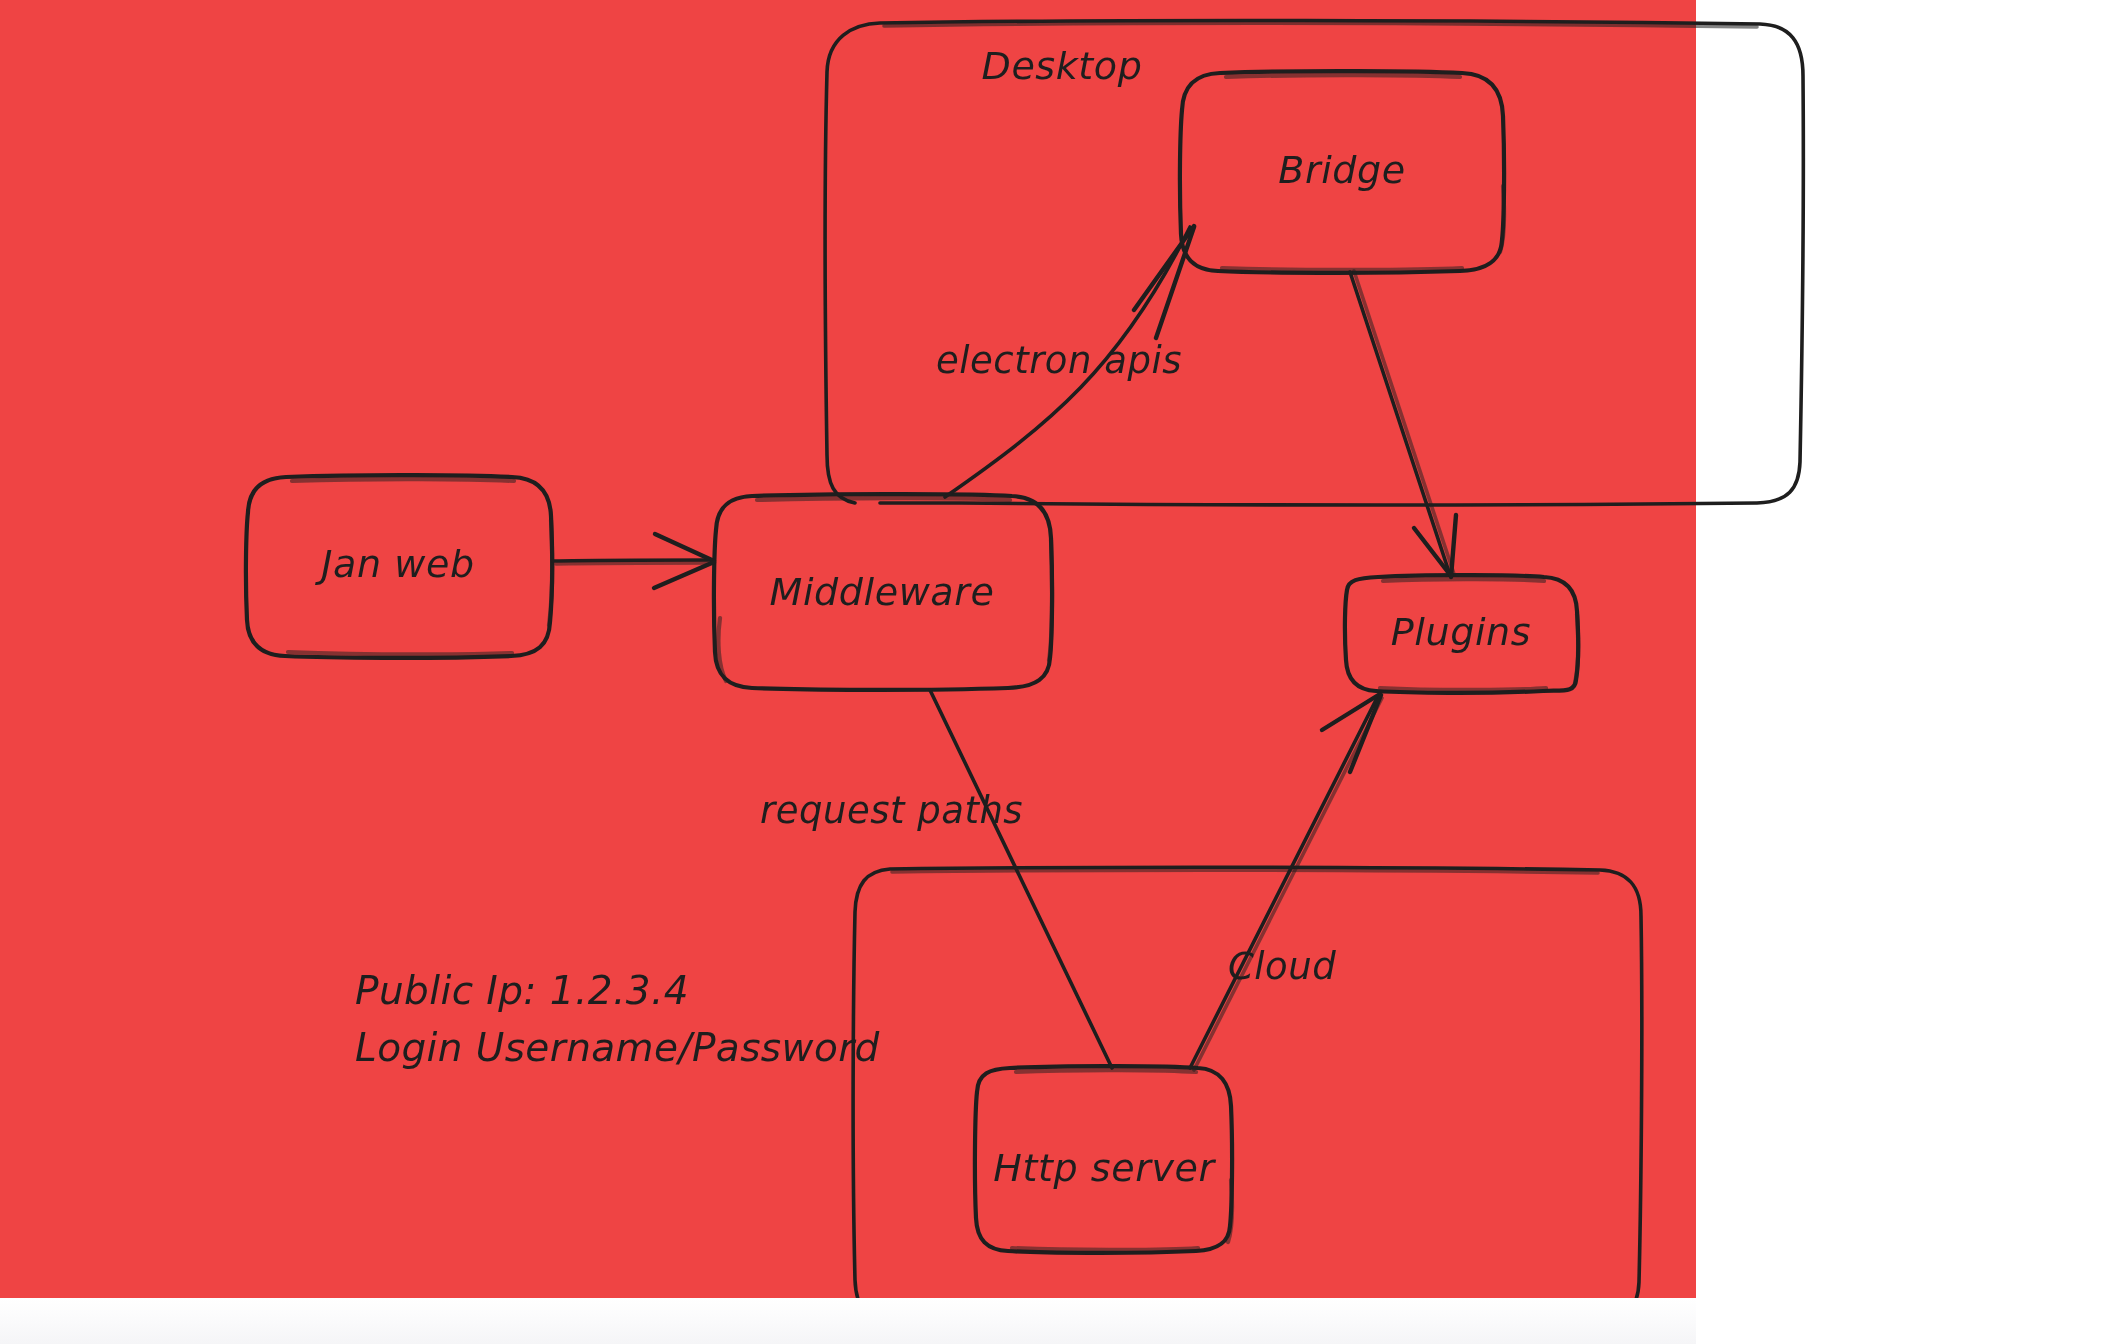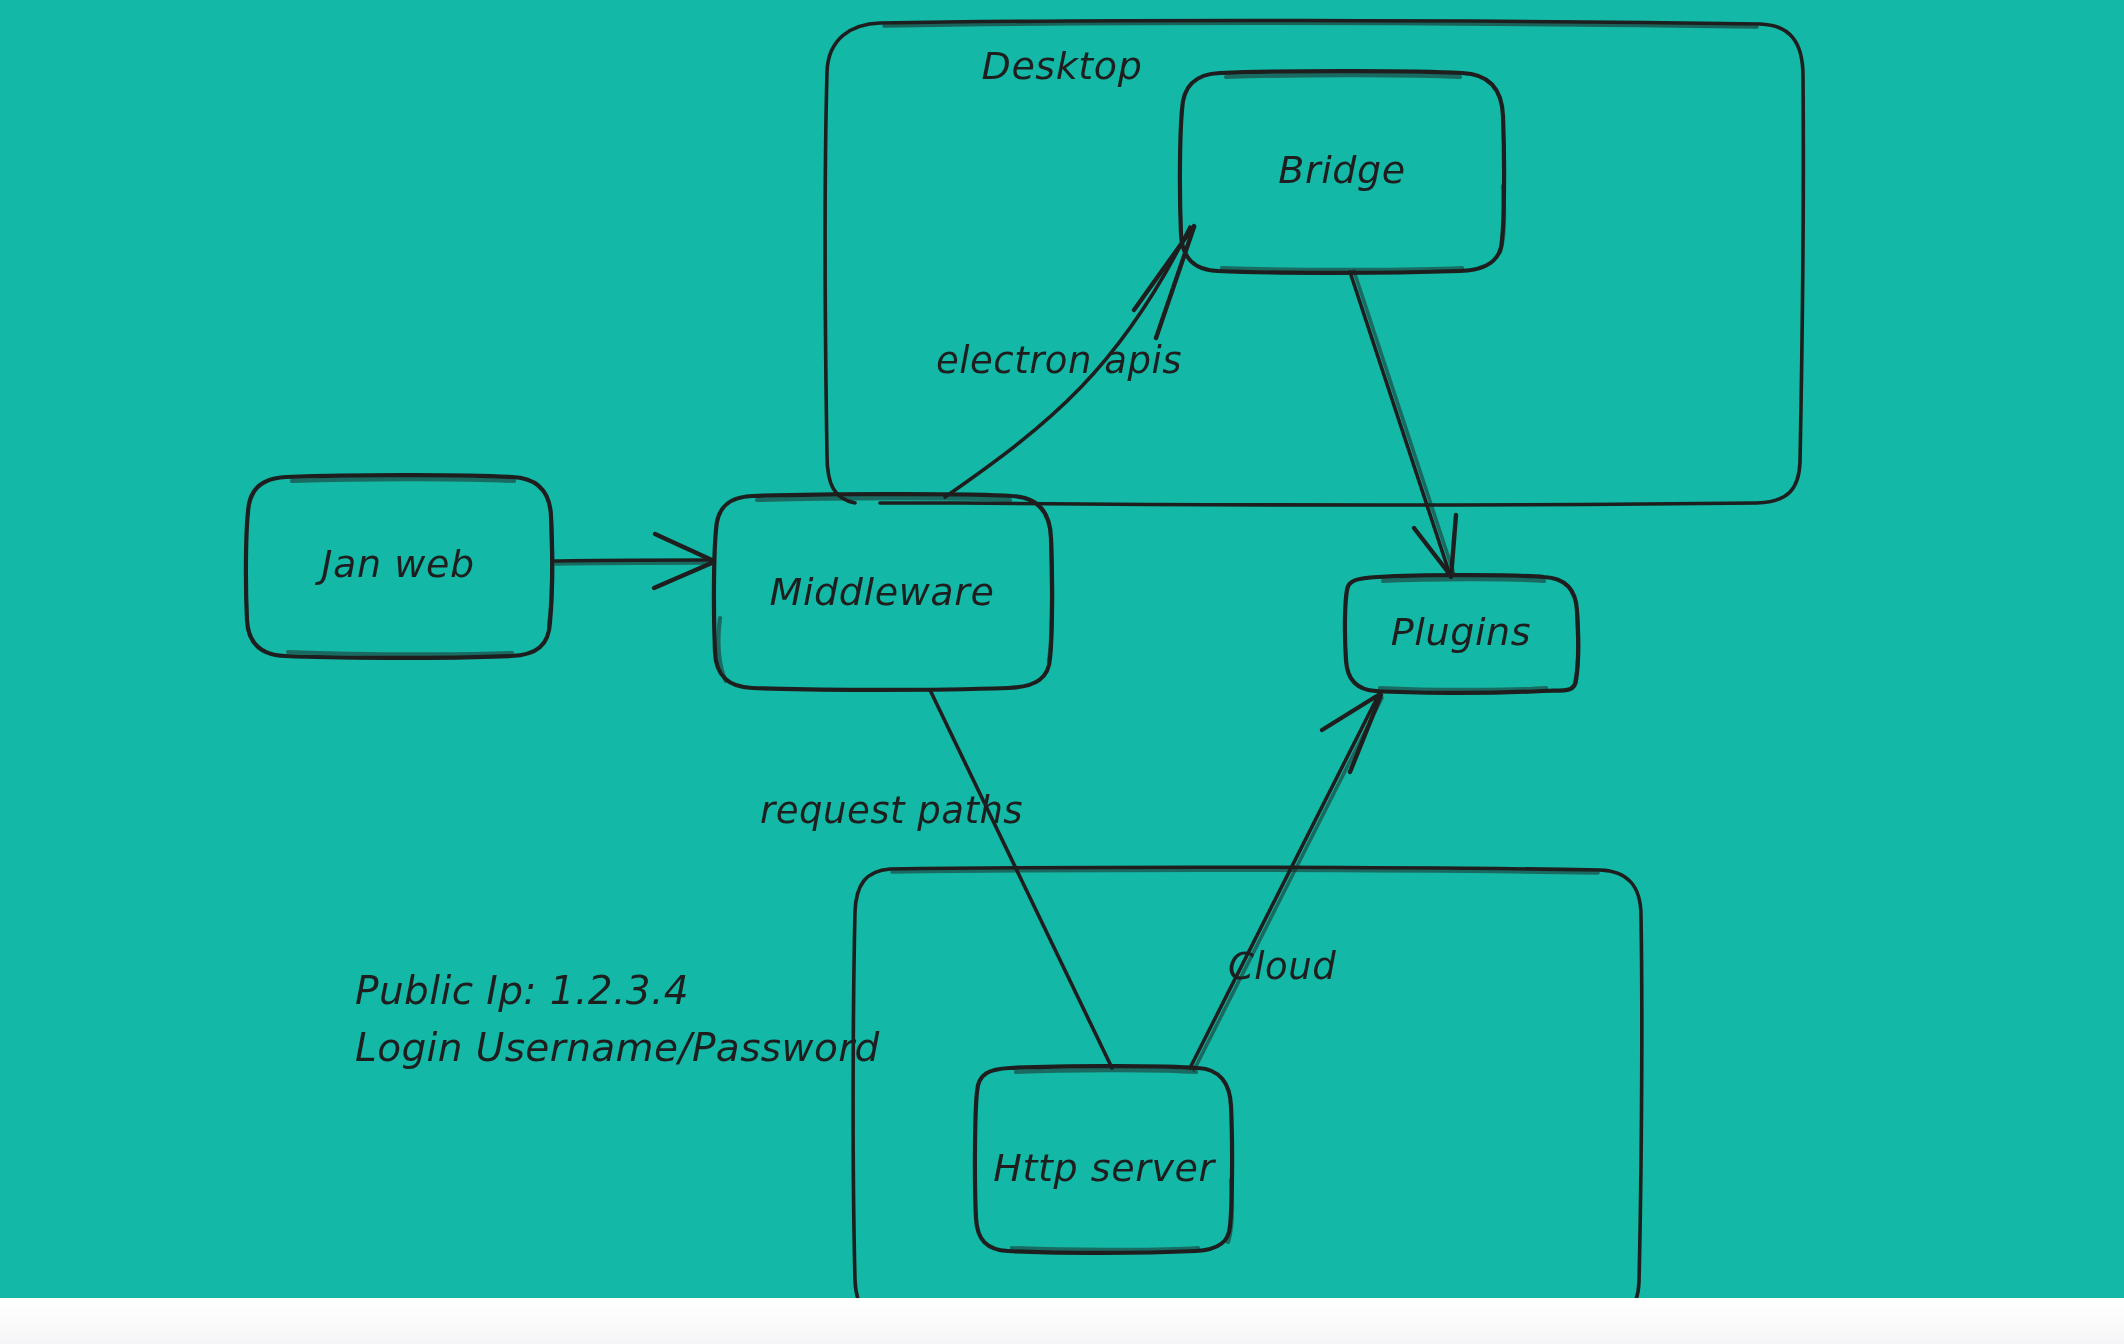--- a/index.html
+++ b/index.html
@@ -8,23 +8,23 @@
     background: #ffffff;
   }
   body {
     width: 2124px;
     height: 1344px;
     overflow: hidden;
     font-family: "DejaVu Sans", sans-serif;
   }
   #canvas-root {
     position: relative;
-    width: 2124px;
+    width: 1696px;
     height: 1344px;
-    background: #14b8a6;
+    background: #ef4444;
   }
   #bottom-fade {
     position: absolute;
     left: 0;
     right: 0;
     bottom: 0;
     height: 46px;
     background: linear-gradient(to bottom, #ffffff 0%, #fbfbfc 45%, #f5f5f7 100%);
     pointer-events: none;
   }

